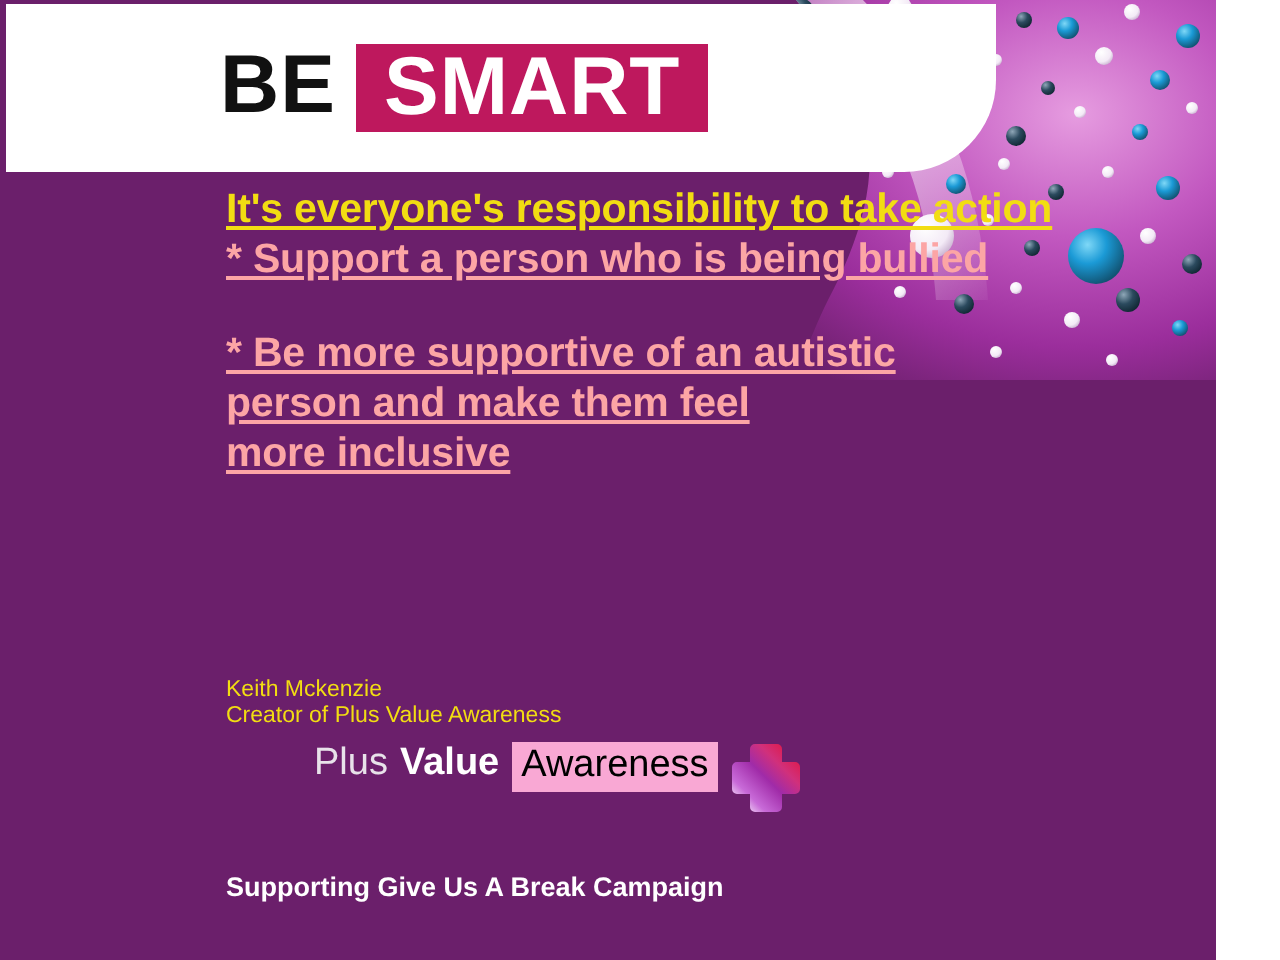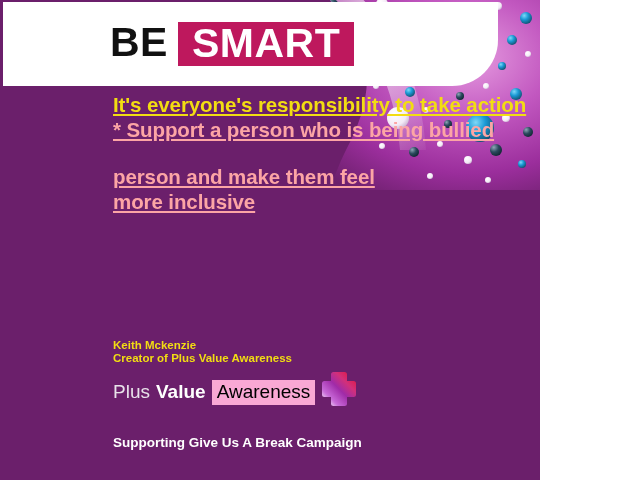--- a/index.html
+++ b/index.html
@@ -3,21 +3,21 @@
 <meta charset="utf-8">
 <style>
   * { margin:0; padding:0; box-sizing:border-box; }
   html, body {
     width:640px; height:480px;
     font-family:"Liberation Sans", sans-serif;
     overflow:hidden;
   }
   #slide {
     position:relative;
-    width:540px; height:480px;
+    width:608px; height:480px;
     background:#6B1F6B;
     overflow:hidden;
   }
 
   
   #artwork {
     position:absolute;
     top:0; right:0;
     width:250px; height:190px;
     overflow:hidden;
@@ -91,28 +91,29 @@
 
   
   #footer {
     position:absolute;
     left:113px; top:339px;
     z-index:8;
   }
   .credit {
     color:#F2DD12;
     font-size:11.5px;
-    font-weight:bold;
+    font-weight:normal;
     line-height:13px;
     white-space:nowrap;
   }
   #logo-row {
     display:flex;
-    align-items:center;
+    align-items:flex-start;
     margin-top:6px;
+    margin-left:44px;
   }
   #logo-plus-word {
     color:#E8E2EA;
     font-size:19px;
     font-weight:normal;
     line-height:22px;
   }
   #logo-value-word {
     color:#FFFFFF;
     font-size:19px;
@@ -248,20 +249,21 @@
     <span id="brand-be">BE</span>
     <span id="brand-smart-block">
       <span id="brand-smart">SMART</span>
     </span>
   </div>
 
   <div id="body-copy">
     <div class="line accent">It's everyone's responsibility to take action</div>
     <div class="line plain">* Support a person who is being bullied</div>
     <div class="block-gap"></div>
+    <div class="line plain">* Be more supportive of an autistic</div>
     <div class="line plain">person and make them feel</div>
     <div class="line plain">more inclusive</div>
   </div>
 
   <div id="footer">
     <div class="credit">Keith Mckenzie</div>
     <div class="credit">Creator of Plus Value Awareness</div>
 
     <div id="logo-row">
       <span id="logo-plus-word">Plus</span>

